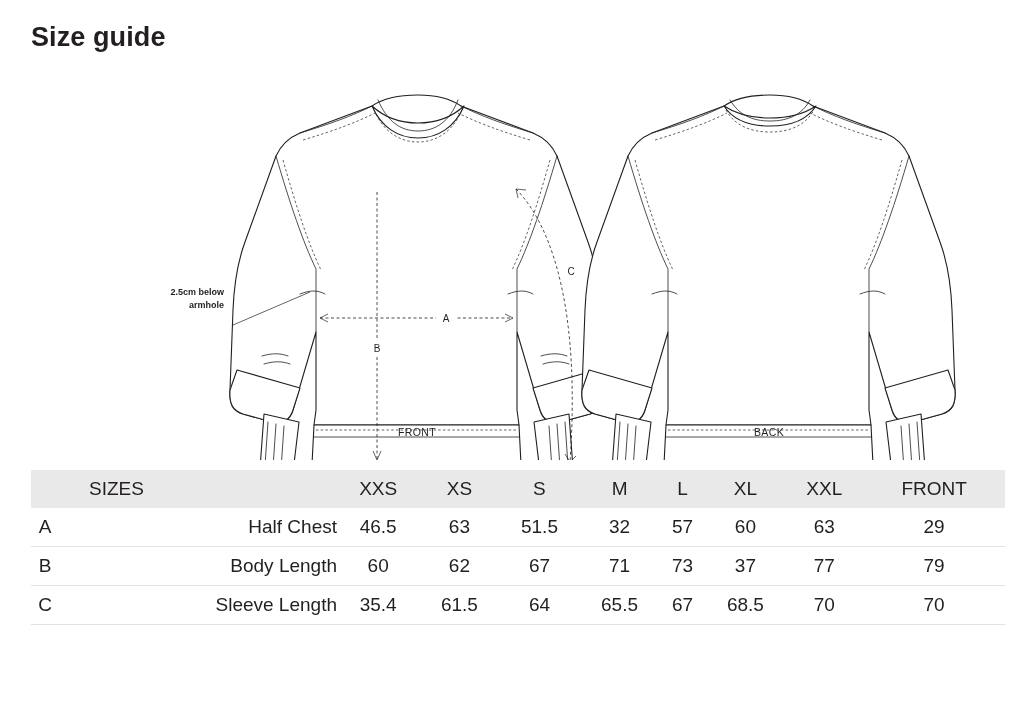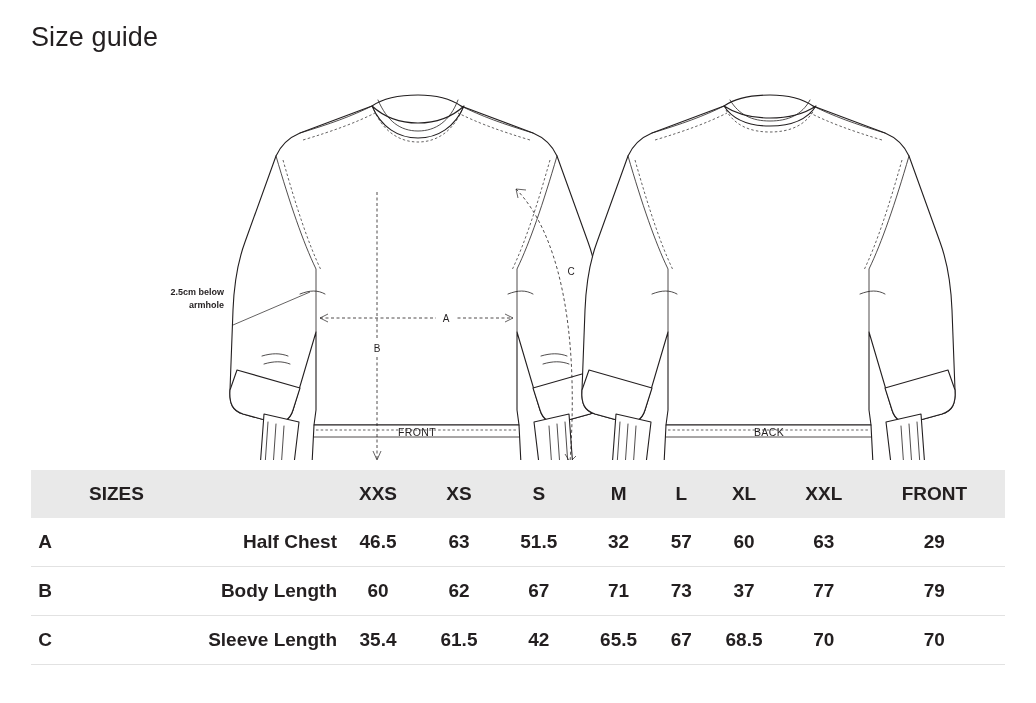--- a/index.html
+++ b/index.html
@@ -18,21 +18,21 @@
   .page {
     position: relative;
     width: 1036px;
     height: 703px;
   }
   .page-title {
     position: absolute;
     left: 31px;
     top: 22px;
     font-size: 27px;
-    font-weight: 400;
+    font-weight: 700;
     color: #231f20;
     letter-spacing: 0.1px;
   }
   .illustration {
     position: absolute;
     left: 0;
     top: 70px;
     width: 1036px;
     height: 390px;
   }
@@ -88,23 +88,23 @@
     position: absolute;
     left: 31px;
     top: 470px;
     width: 974px;
     border-collapse: collapse;
     font-size: 19px;
     color: #231f20;
   }
   table.size-table th, table.size-table td {
     padding: 0;
-    font-weight: 700;
+    font-weight: 400;
     text-align: center;
-    height: 48px;
+    height: 38px;
     vertical-align: middle;
   }
   table.size-table thead th {
     background: #e9e9e9;
     font-size: 19px;
   }
   table.size-table thead th.col-key {
     width: 28px;
     background: #e9e9e9;
   }
@@ -337,21 +337,21 @@
         <td>73</td>
         <td>37</td>
         <td>77</td>
         <td>79</td>
       </tr>
       <tr>
         <td class="col-key">C</td>
         <td class="col-label">Sleeve Length</td>
         <td>35.4</td>
         <td>61.5</td>
-        <td>42</td>
+        <td>64</td>
         <td>65.5</td>
         <td>67</td>
         <td>68.5</td>
         <td>70</td>
         <td>70</td>
       </tr>
       <tr class="spacer-row">
         <td colspan="10"></td>
       </tr>
     </tbody>

